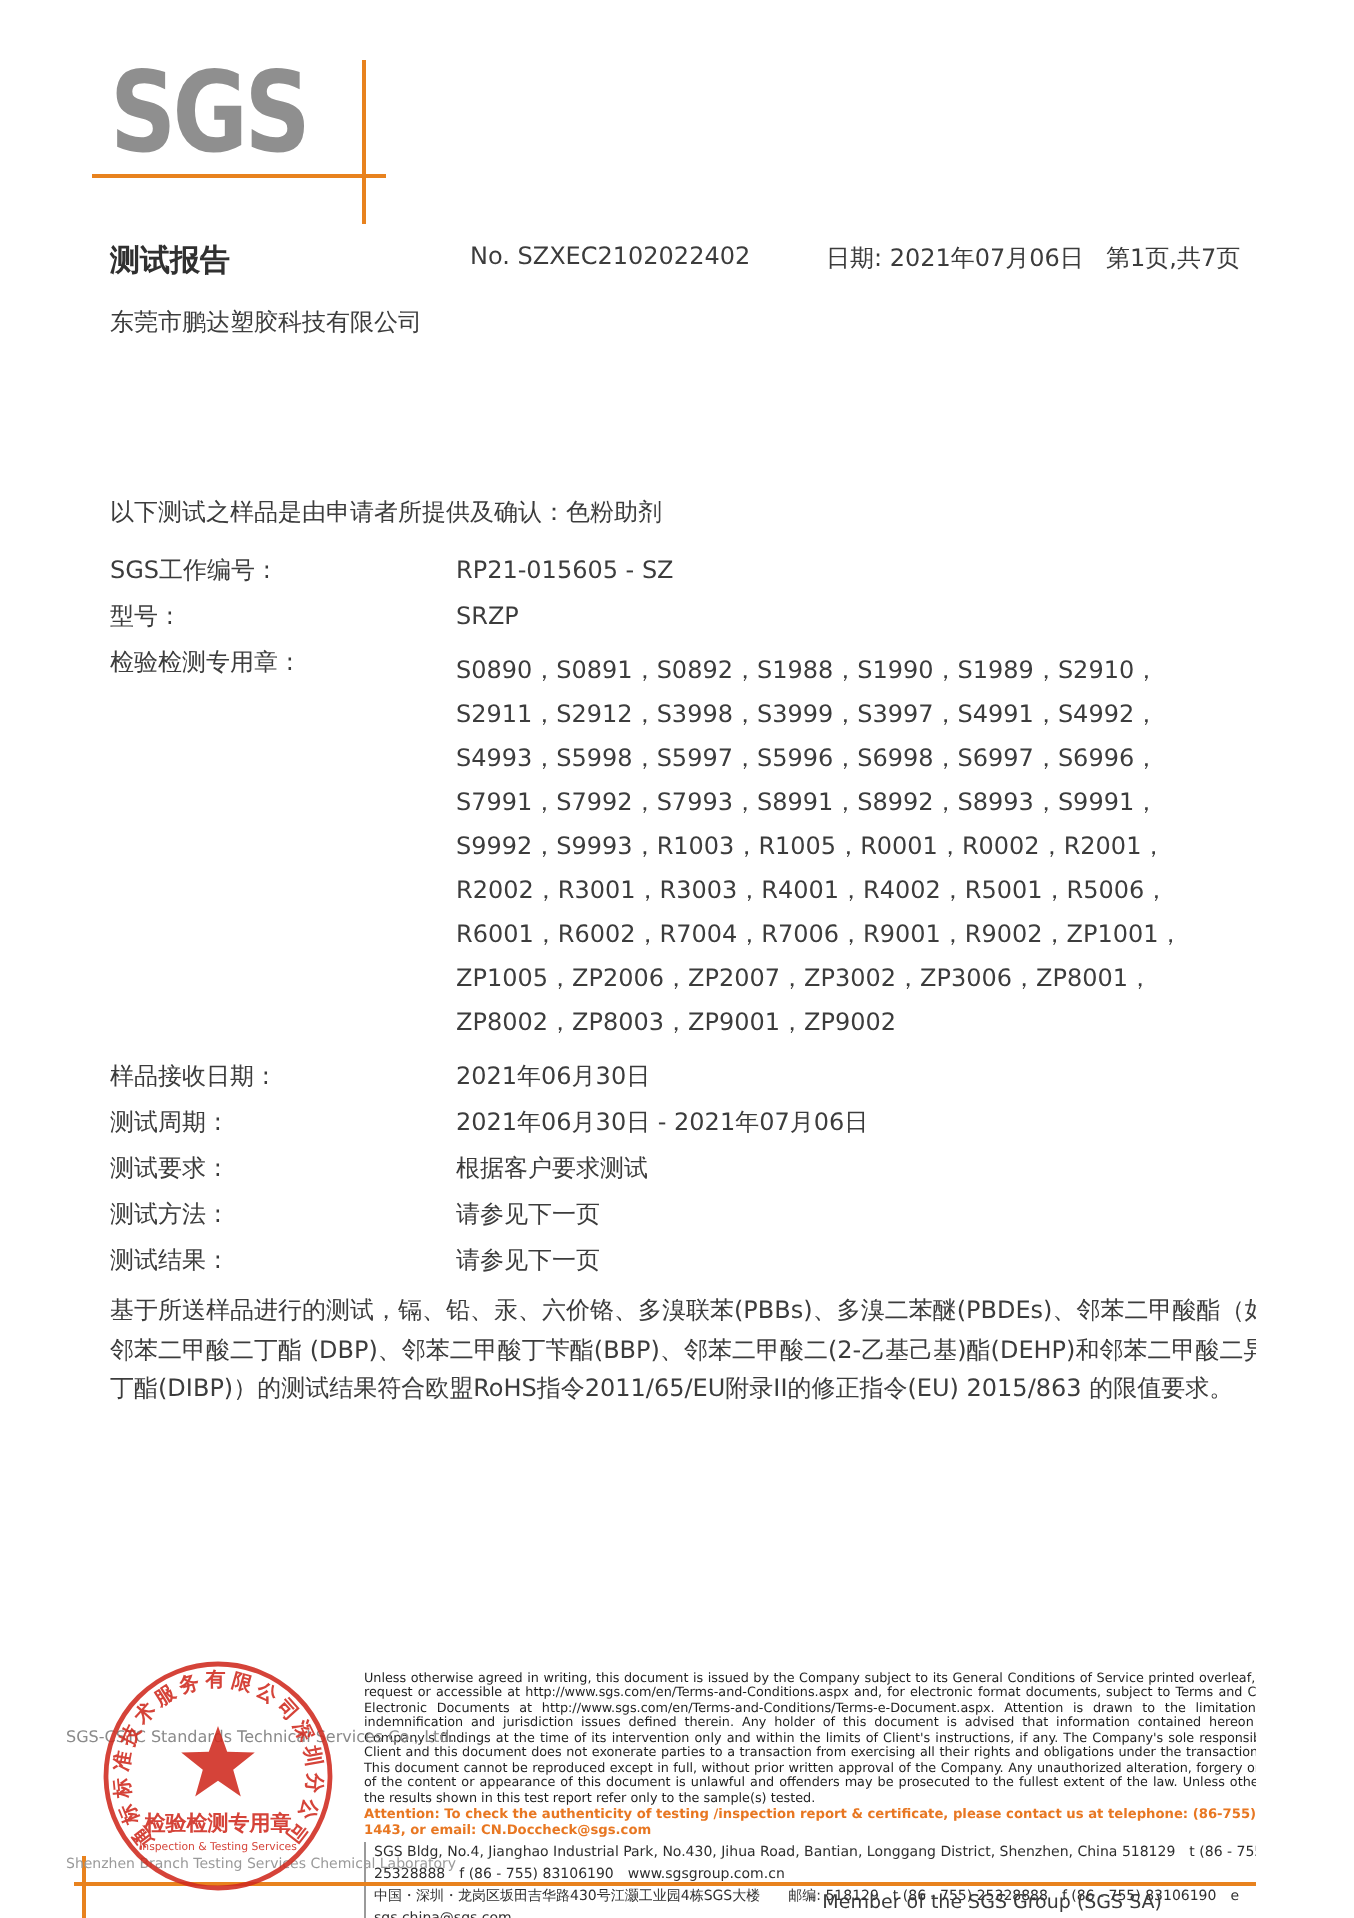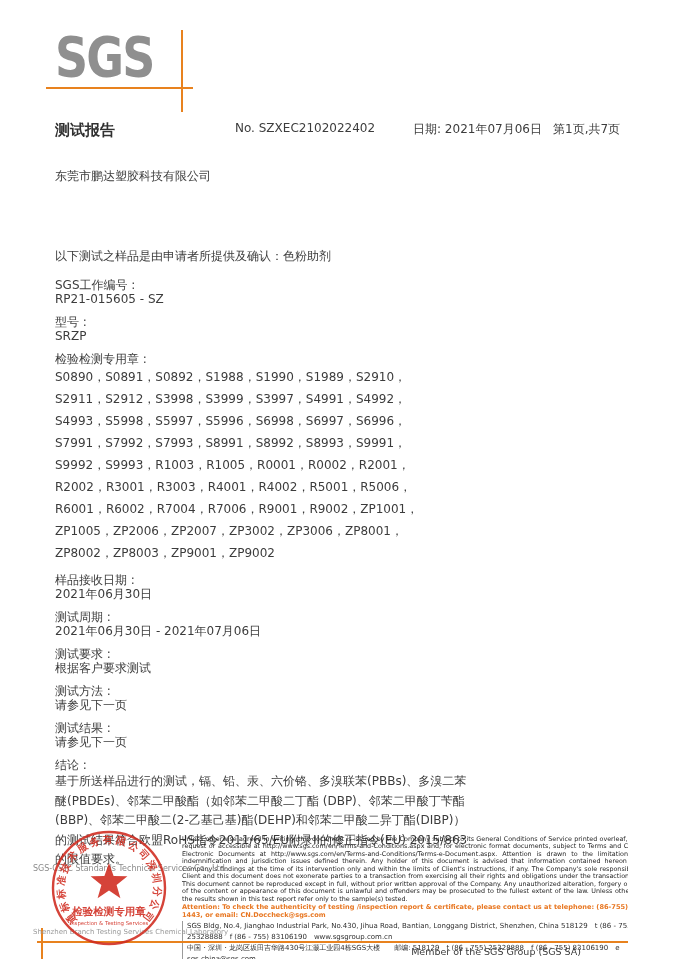--- a/index.html
+++ b/index.html
@@ -14,26 +14,26 @@
   .logo-vline { position:absolute; left:181px; top:30px; width:2px; height:82px; background:#e8821e; }
 
   
   .title-row { position:absolute; left:55px; top:121px; width:585px; display:flex; align-items:flex-start; }
   .report-title { font-size:15px; font-weight:bold; color:#303030; width:180px; }
   .report-no { font-size:12px; width:178px; }
   .report-date { font-size:12px; width:140px; }
   .report-page { font-size:12px; }
 
   
-  .client-block { position:absolute; left:55px; top:163px; font-size:12px; line-height:26px; color:#3c3c3c; }
+  .client-block { position:absolute; left:55px; top:148px; font-size:12px; line-height:26px; color:#3c3c3c; }
 
   
   .main { position:absolute; left:55px; top:248px; width:587px; font-size:12px; }
   .intro { margin-bottom:13px; }
-  .row { display:flex; margin-bottom:9px;flex-direction:column; }
+  .row { display:flex; margin-bottom:9px; }
   .lbl { width:173px; line-height:14px; flex-shrink:0; }
   .val { flex:1; line-height:14px; }
   .ref-lines div { line-height:22px; }
   .conclusion .val { line-height:19.5px; width:415px; }
 
   
   .footer-right { position:absolute; left:182px; top:836px; width:487px; }
   .legal { font-size:6.4px; line-height:7.45px; text-align:justify; color:#1f1f1f; }
   .attention { font-size:6.6px; line-height:7.6px; font-weight:bold; color:#e87722; margin-top:1px; }
   .addr { margin-top:2px; border-left:1px solid #9a9a9a; padding-left:4px; font-size:7px; line-height:11px; color:#2e2e2e; }
@@ -113,21 +113,20 @@
       <div class="lbl">测试方法 :</div>
       <div class="val">请参见下一页</div>
     </div>
 
     <div class="row">
       <div class="lbl">测试结果 :</div>
       <div class="val">请参见下一页</div>
     </div>
 
     <div class="row conclusion">
-      <div class="lbl">结论 :</div>
       <div class="val">基于所送样品进行的测试，镉、铅、汞、六价铬、多溴联苯(PBBs)、多溴二苯醚(PBDEs)、邻苯二甲酸酯（如邻苯二甲酸二丁酯 (DBP)、邻苯二甲酸丁苄酯(BBP)、邻苯二甲酸二(2-乙基己基)酯(DEHP)和邻苯二甲酸二异丁酯(DIBP)）的测试结果符合欧盟RoHS指令2011/65/EU附录II的修正指令(EU) 2015/863 的限值要求。</div>
     </div>
   </div>
 
   <div class="footer-company">SGS-CSTC Standards Technical Services Co., Ltd.</div>
   <div class="footer-branch">Shenzhen Branch Testing Services Chemical Laboratory</div>
 
   <svg class="stamp" width="124" height="124" viewBox="0 0 124 124">
     <defs>
       <path id="ringpath" d="M 62 107 A 45 45 0 1 1 62.1 107" fill="none"></path>

